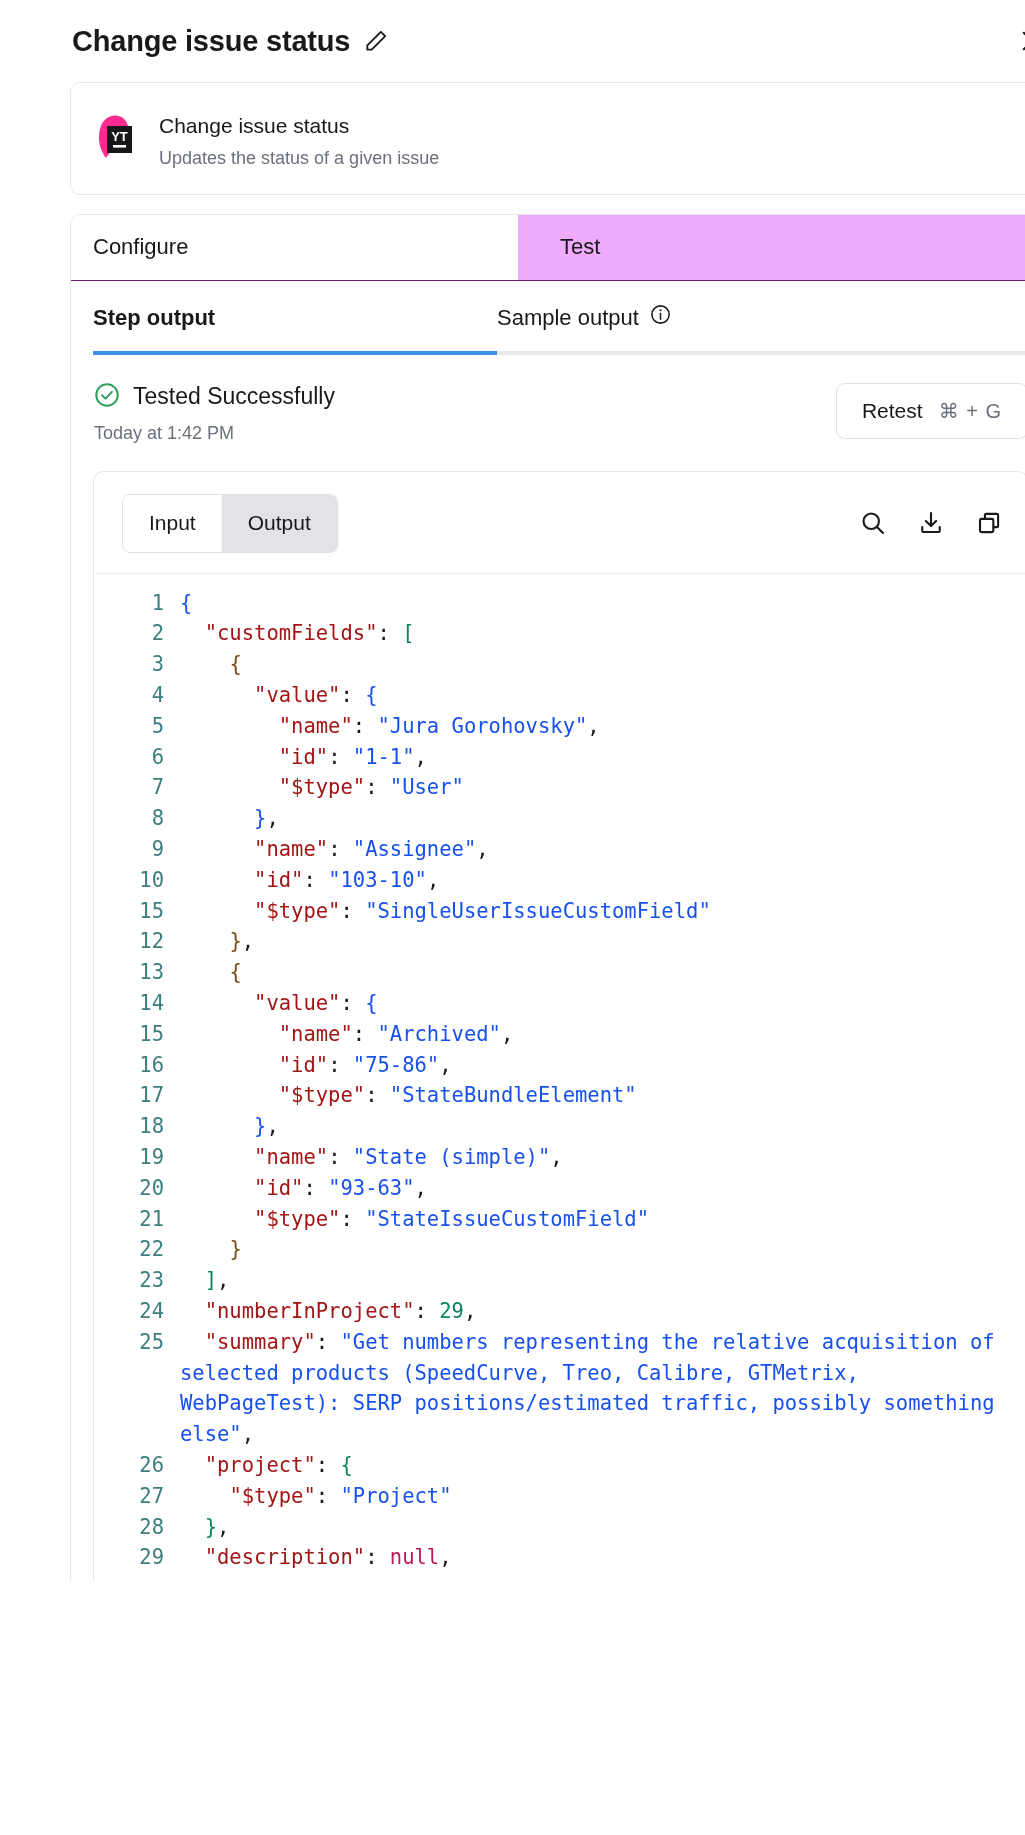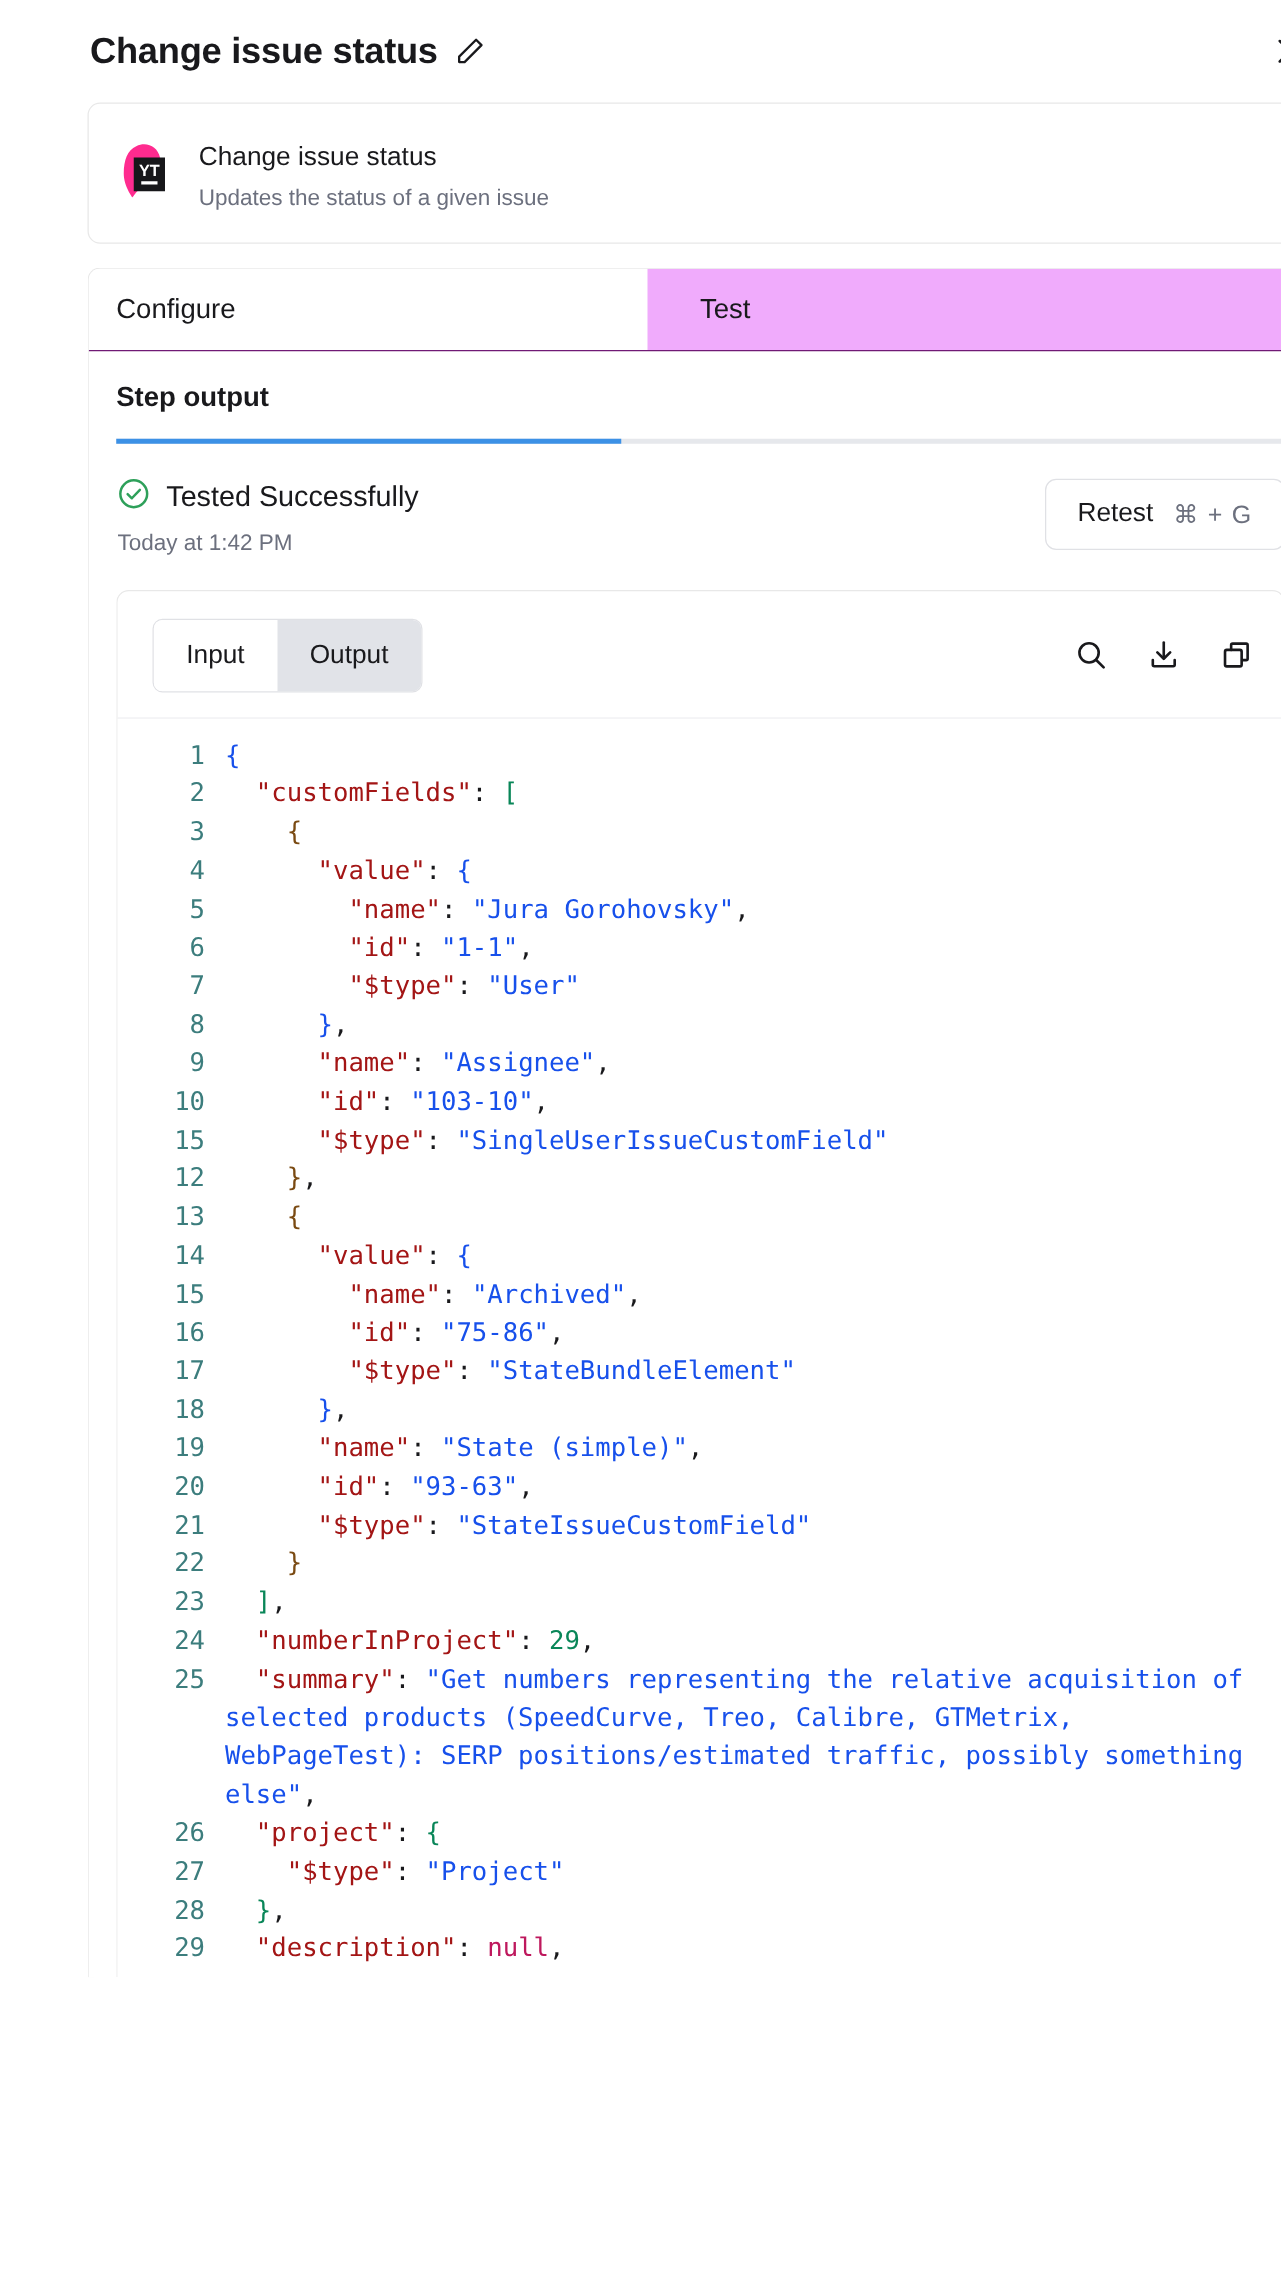--- a/index.html
+++ b/index.html
@@ -223,20 +223,30 @@
   <div class="panel">
 
     <div class="tabs-row">
       <div class="tab tab-configure">Configure</div>
       <div class="tab tab-test">Test</div>
     </div>
 
     <div class="subtabs">
       <div class="subtab step">
         <span>Step output</span>
+      </div>
+      <div class="subtab sample">
+        <span>Sample output</span>
+        <span>
+          <svg width="23" height="23" viewBox="0 0 24 24" fill="none" stroke="#19191c" stroke-width="1.6">
+            <circle cx="12" cy="12" r="9"></circle>
+            <path d="M12 11v6" stroke-linecap="round"></path>
+            <circle cx="12" cy="7.6" r="1.1" fill="#19191c" stroke="none"></circle>
+          </svg>
+        </span>
       </div>
       <div class="subtab-underline-track"></div>
       <div class="subtab-underline-active"></div>
     </div>
 
     <div class="status-block">
       <div class="status-left">
         <div class="status-line">
           <span>
             <svg width="28" height="28" viewBox="0 0 24 24" fill="none" stroke="#2eA05a" stroke-width="1.7" stroke-linecap="round" stroke-linejoin="round">

